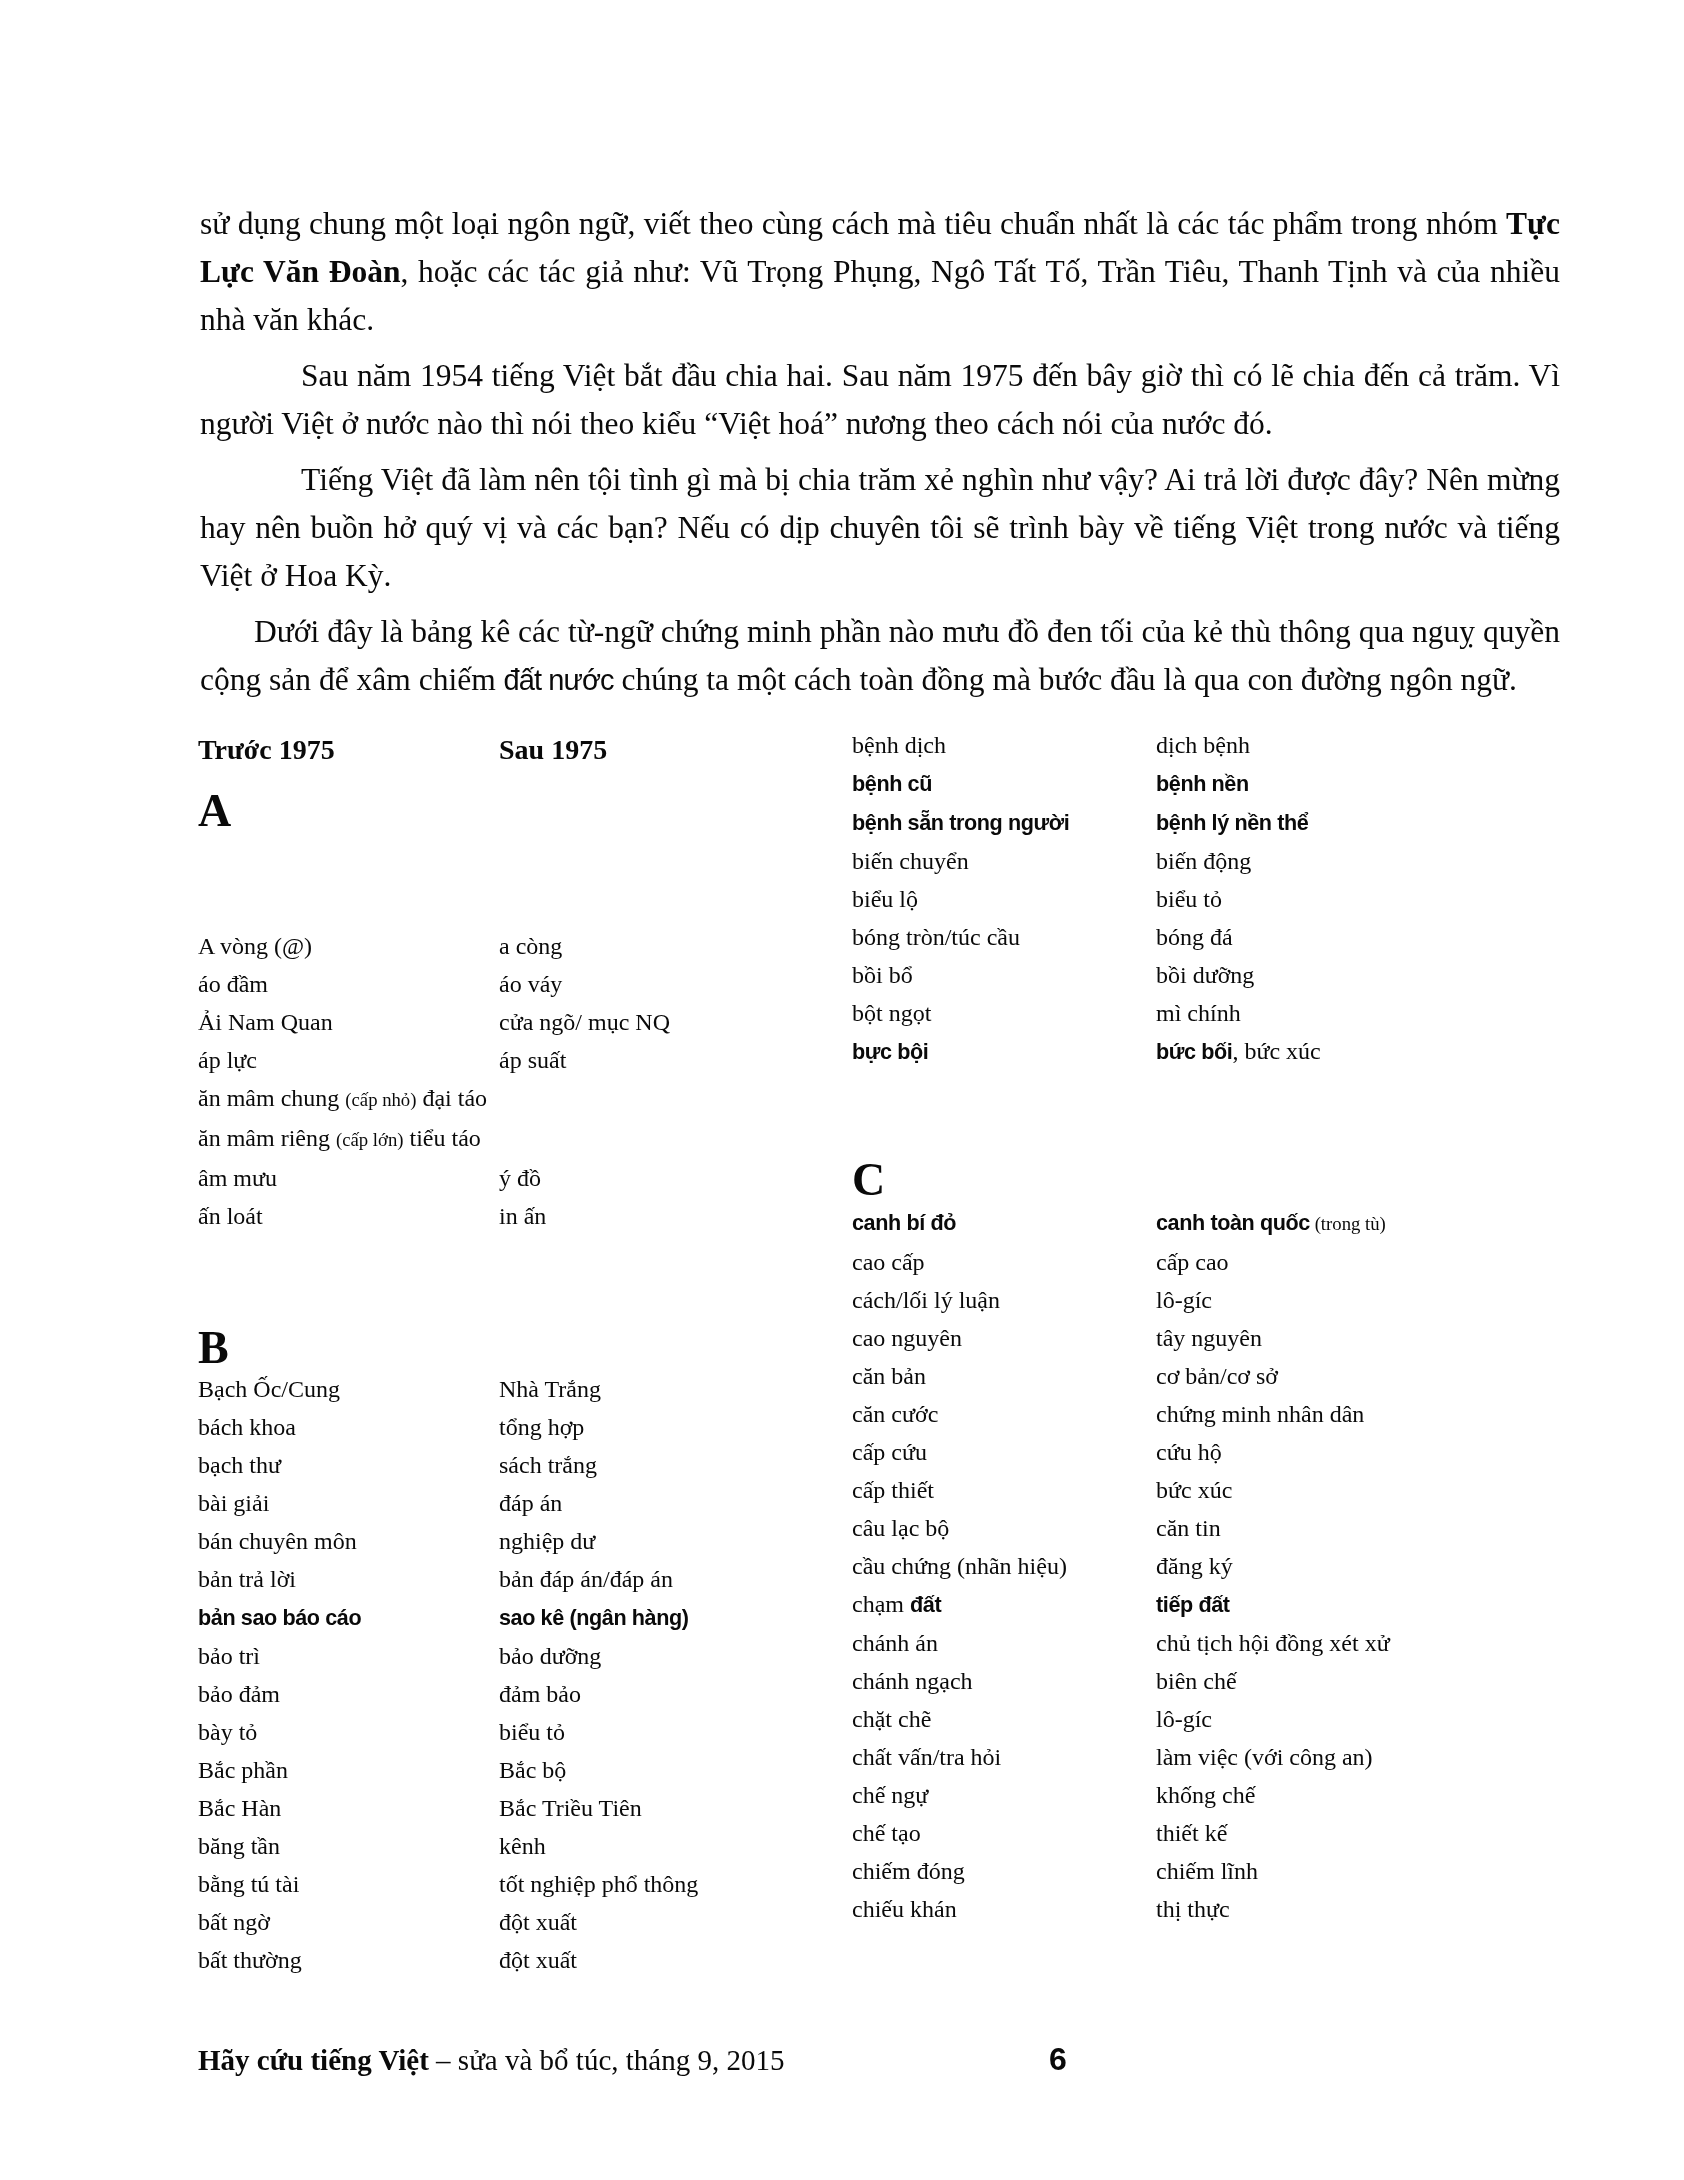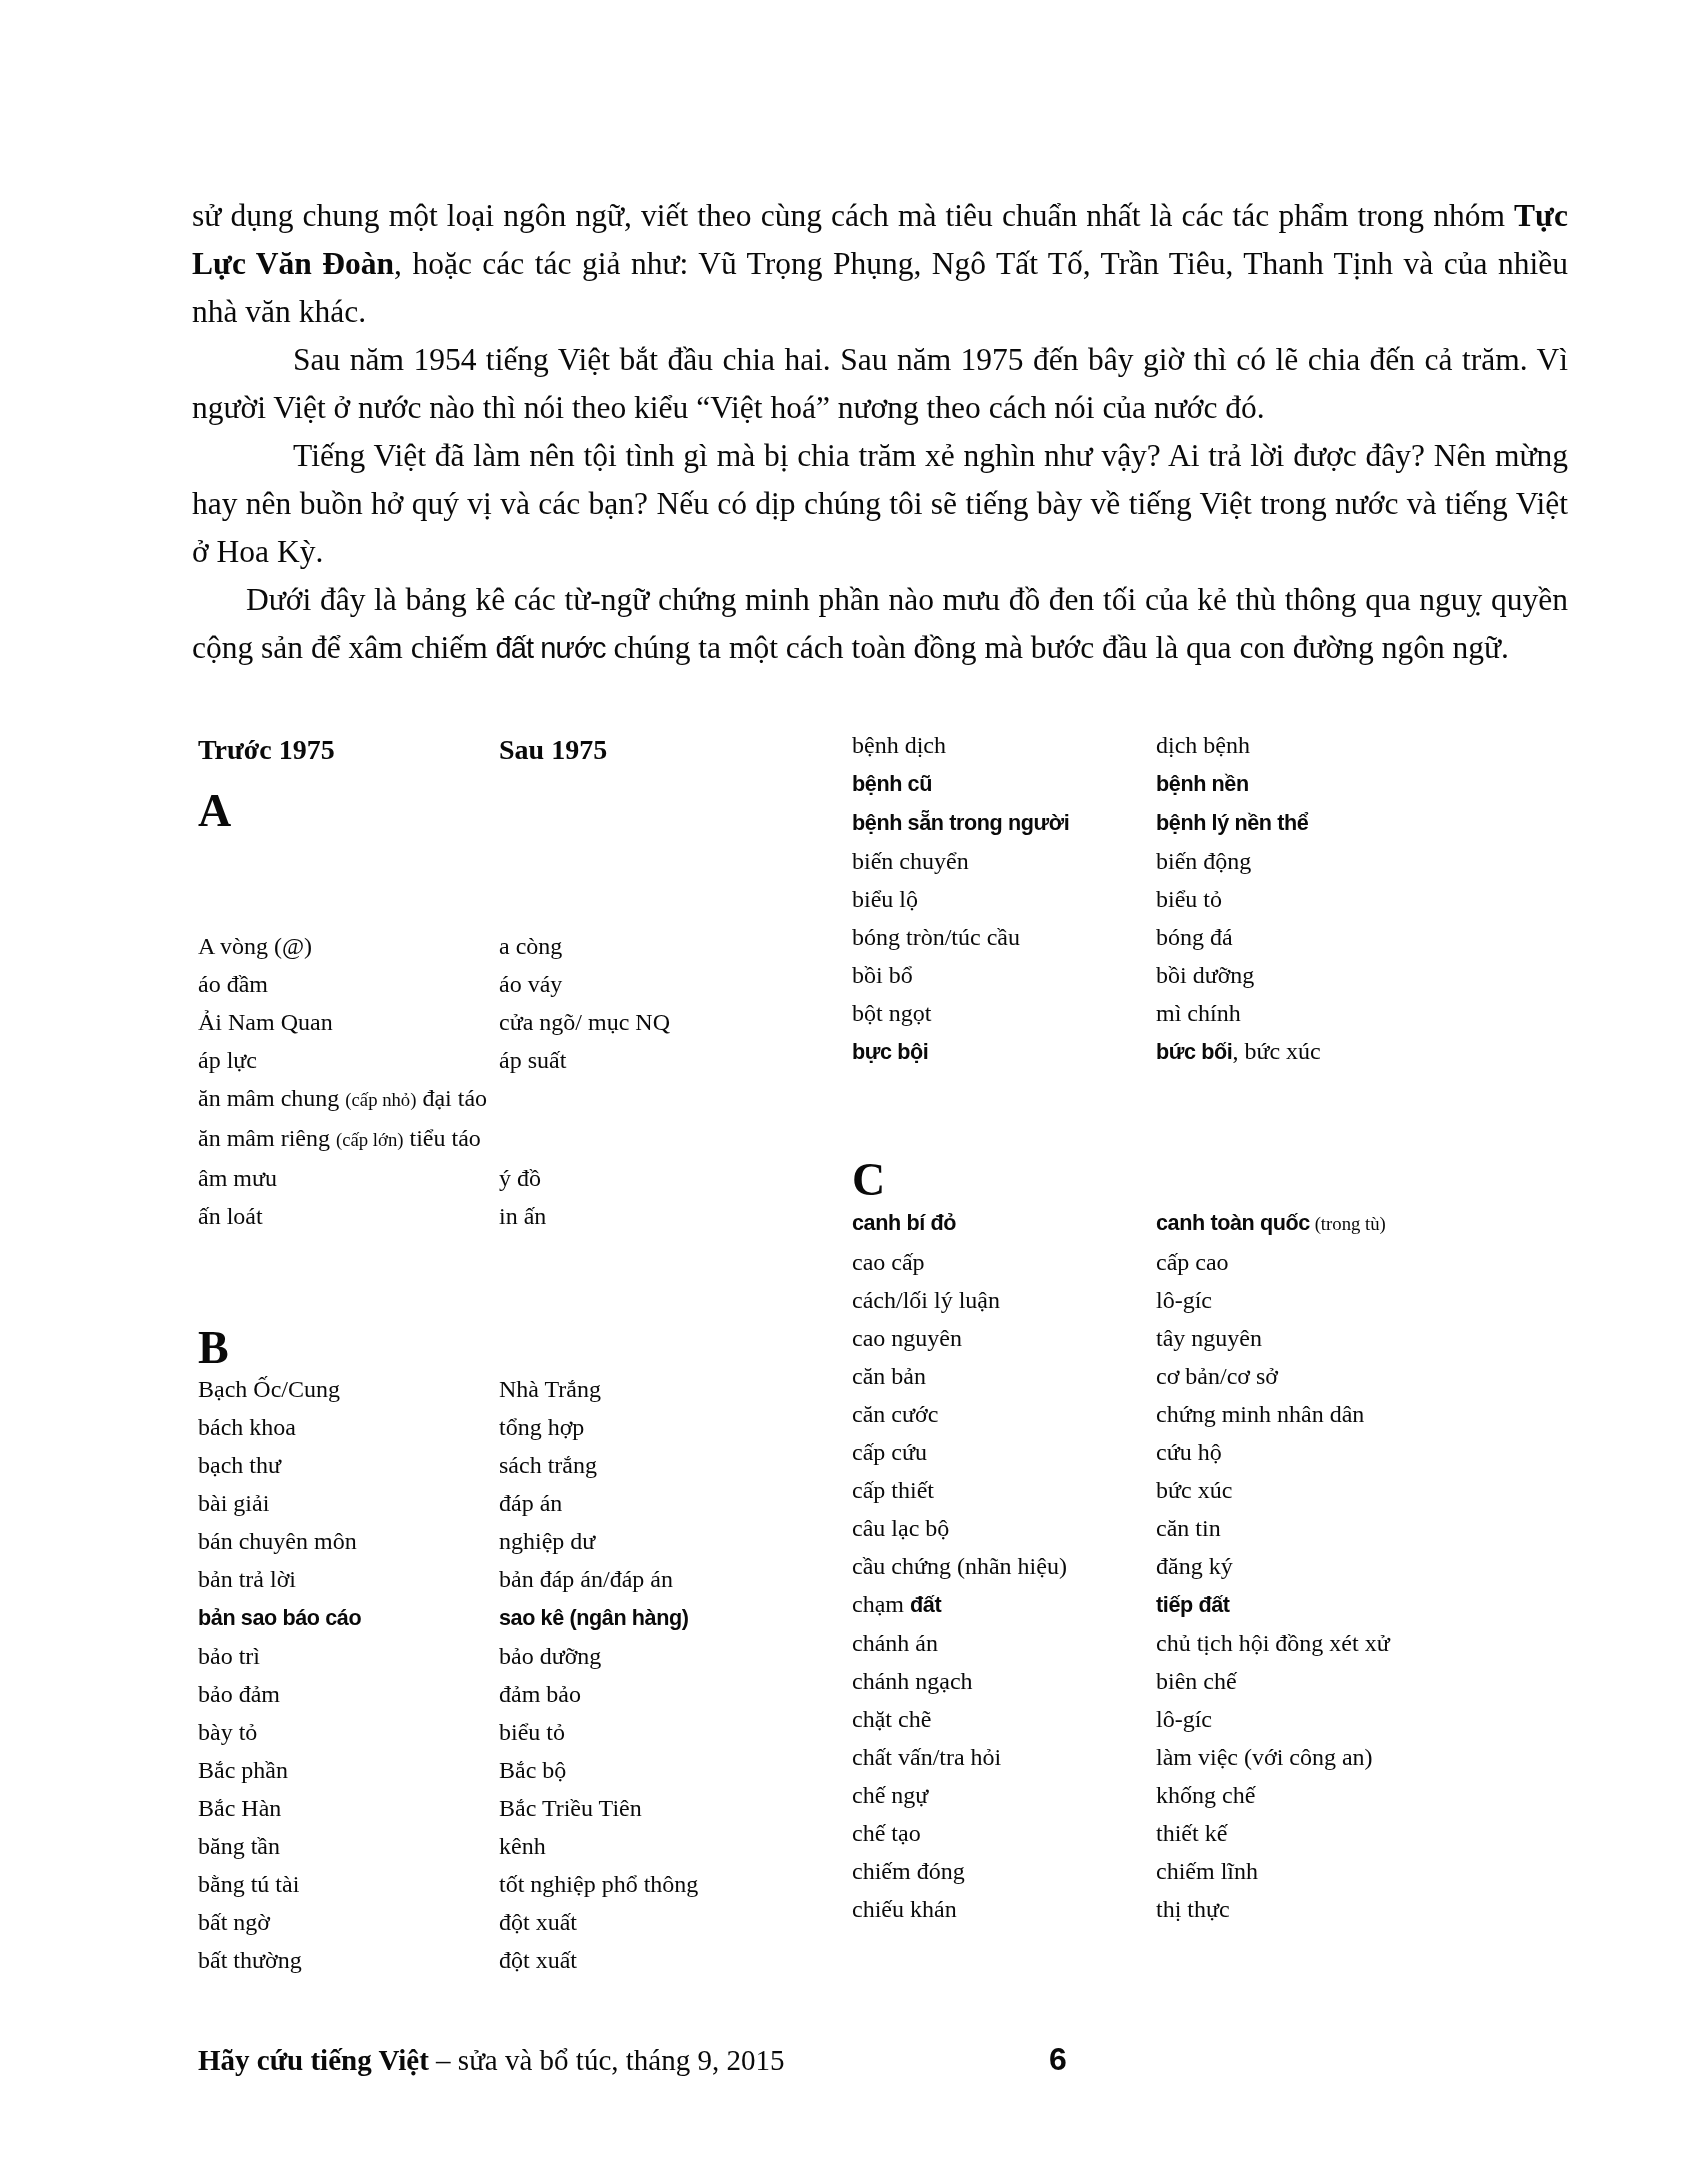--- a/index.html
+++ b/index.html
@@ -8,21 +8,21 @@
     width:1685px;height:2181px;
     background:#ffffff;
     color:#0a0a0a;
     font-family:"Liberation Serif","DejaVu Serif",serif;
     overflow:hidden;
   }
   .bodytext{
     position:absolute;left:192px;top:192px;width:1376px;
     font-size:31.5px;line-height:48px;text-align:justify;
   }
-  .bodytext p{margin:0;}
+  .bodytext p{margin:8px;}
   p.ind{text-indent:101px;}
   p.ind2{text-indent:54px;}
   .b{font-weight:bold;}
   .sans{font-family:"Liberation Sans","DejaVu Sans",sans-serif;font-size:0.92em;letter-spacing:-0.9px;}
   .alt{font-family:Liberation Sans, sans-serif;font-weight:bold;font-size:0.9em;letter-spacing:-0.4px;}
   .sm{font-size:0.78em;}
   .thead{position:absolute;left:198px;top:734px;font-size:28px;font-weight:bold;white-space:nowrap;}
   .thead .h1{display:inline-block;width:301px;}
   .letter{position:absolute;font-size:46px;font-weight:bold;line-height:1;}
   #letterA{left:198px;top:788px;}
@@ -45,21 +45,21 @@
   }
 </style>
 </head>
 <body>
 
 <div class="page">
 
   <div class="bodytext">
     <p><span>sử dụng chung một loại ngôn ngữ, viết theo cùng cách mà tiêu chuẩn nhất là các tác phẩm trong nhóm </span><span class="b">Tực Lực Văn Đoàn</span><span>, hoặc các tác giả như: Vũ Trọng Phụng, Ngô Tất Tố, Trần Tiêu, Thanh Tịnh và của nhiều nhà văn khác.</span></p>
     <p class="ind">Sau năm 1954 tiếng Việt bắt đầu chia hai. Sau năm 1975 đến bây giờ thì có lẽ chia đến cả trăm. Vì người Việt ở nước nào thì nói theo kiểu “Việt hoá” nương theo cách nói của nước đó.</p>
-    <p class="ind">Tiếng Việt đã làm nên tội tình gì mà bị chia trăm xẻ nghìn như vậy? Ai trả lời được đây? Nên mừng hay nên buồn hở quý vị và các bạn? Nếu có dịp chúng tôi sẽ tiếng bày về tiếng Việt trong nước và tiếng Việt ở Hoa Kỳ.</p>
+    <p class="ind">Tiếng Việt đã làm nên tội tình gì mà bị chia trăm xẻ nghìn như vậy? Ai trả lời được đây? Nên mừng hay nên buồn hở quý vị và các bạn? Nếu có dịp chuyên tôi sẽ trình bày về tiếng Việt trong nước và tiếng Việt ở Hoa Kỳ.</p>
     <p class="ind2"><span>Dưới đây là bảng kê các từ-ngữ chứng minh phần nào mưu đồ đen tối của kẻ thù thông qua nguỵ quyền cộng sản để xâm chiếm </span><span class="sans">đất nước</span><span> chúng ta một cách toàn đồng mà bước đầu là qua con đường ngôn ngữ.</span></p>
   </div>
 
   <div class="thead">
     <span class="h1">Trước 1975</span><span>Sau 1975</span>
   </div>
 
   <div class="letter" id="letterA">A</div>
   <div class="list" id="listA">
       <div class="row"><span class="c1"><span>A vòng (@)</span></span><span class="c2"><span>a còng</span></span></div>

